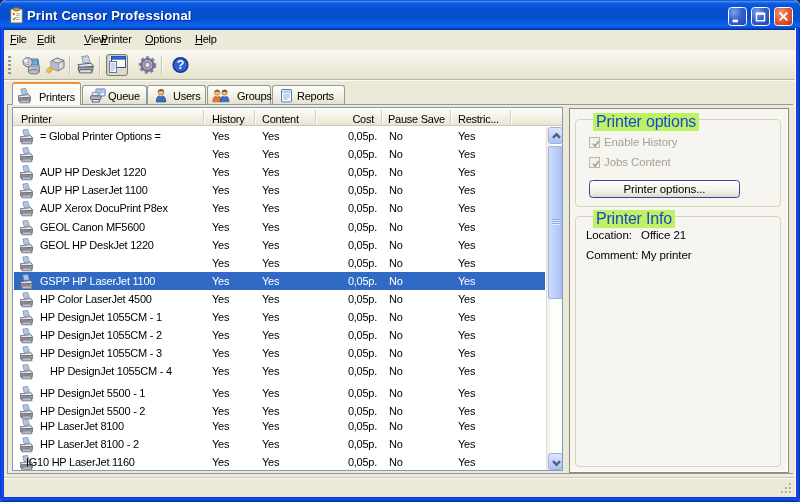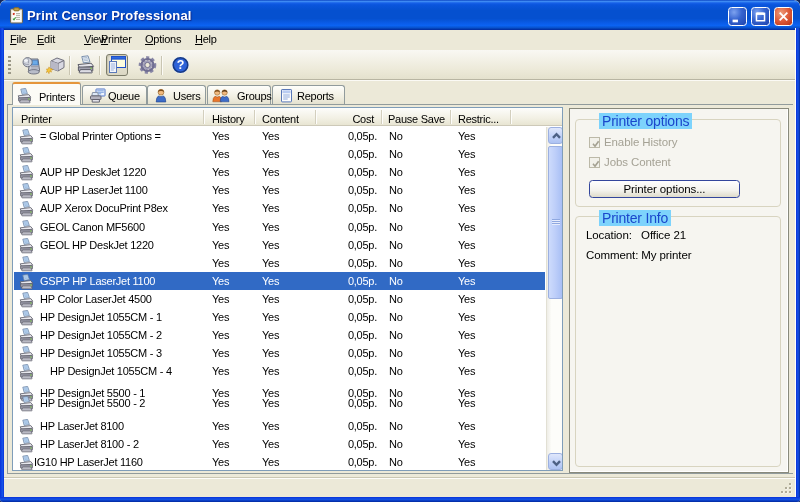--- a/index.html
+++ b/index.html
@@ -60,21 +60,21 @@
 .sbtn{position:absolute;left:1px;width:15px;height:17px;border:1px solid #9cb0e0;border-radius:3px;
  background:linear-gradient(180deg,#dfe7fb,#c2d2f8 55%,#aec3f3)}
 #sthumb{position:absolute;left:1px;top:19px;width:15px;height:153px;border:1px solid #9cb0e0;border-radius:2px;
  background:linear-gradient(90deg,#cddbfc,#bdcef9 50%,#a8bff5)}
 #sthumb:before{content:"";position:absolute;left:3px;top:72px;width:8px;height:6px;
  background:repeating-linear-gradient(180deg,#8fa8e0 0 1px,#e6ecfc 1px 2px)}
 
 #panel{position:absolute;left:561px;top:3px;width:220px;height:365px;background:#f6f5f0;
  border:1px solid #898a7c;box-shadow:inset -1px -1px 0 #ffffff}
 .gb{position:absolute;left:5px;width:206px;border:1px solid #d8d4c0;border-radius:4px}
-.gb .cap{position:absolute;left:23px;top:-7px;background:#7dd3fc;padding:0 3px;color:#1a47cc;font-size:14px;letter-spacing:-0.2px}
+.gb .cap{position:absolute;left:17px;top:-7px;background:#bef264;padding:0 3px;color:#1a47cc;font-size:16px;letter-spacing:-0.2px}
 #gb1{top:10px;height:88px}
 #gb2{top:107px;height:251px}
 .cb{position:absolute;left:13px;width:11px;height:11px;border:1px solid #bcb9a8;background:#f2f1ea}
 .cb svg{position:absolute;left:0.5px;top:0.5px}
 .cblab{position:absolute;left:28px;color:#a5a295;font-size:11.5px;letter-spacing:-0.1px}
 #pbtn{position:absolute;left:13px;top:60px;width:151px;height:18px;border:1px solid #33469c;border-radius:3.5px;
  background:linear-gradient(180deg,#fefefe,#f3f2ec 60%,#dedbca);color:#000;font-size:11.5px;letter-spacing:-0.1px;text-align:center;line-height:16px}
 .info{position:absolute;left:10px;color:#000;font-size:11.5px;letter-spacing:-0.1px}
 
 #status{position:absolute;left:4px;top:477px;width:791px;height:20px;background:#ece9d8;
@@ -492,21 +492,21 @@
 <path d="M5 13 h8.4 M4.8 14 h9" stroke="#9a9aa8" stroke-width="0.6"></path>
 <circle cx="12.9" cy="11" r="0.7" fill="#7bd13f"></circle>
 </svg>
           <span class="cell" style="left:26px">HP DesignJet 5500 - 1</span>
           <span class="cell" style="left:198px">Yes</span>
           <span class="cell" style="left:248px">Yes</span>
           <span class="cell" style="left:301px;width:62px;text-align:right">0,05p.</span>
           <span class="cell" style="left:375px">No</span>
           <span class="cell" style="left:444px">Yes</span>
         </div>
-<div class="row" style="top:286px">
+<div class="row" style="top:294px">
           <svg class="picon" width="17" height="16" viewBox="0 0 17 16">
 <path d="M4.8 1.2 L9.6 0.4 L11.4 5.6 L6.2 6.4 Z" fill="#c5dcf5" stroke="#6f87a6" stroke-width="0.8"></path>
 <path d="M5.9 2.2 l3.4-0.5 M6.3 3.4 l3.4-0.5 M6.7 4.6 l3.4-0.5" stroke="#8fb2d8" stroke-width="0.7" fill="none"></path>
 <path d="M2.2 7.8 L12.8 6.6 L14.8 9.2 L3.4 10.4 Z" fill="#e8e8ee" stroke="#5a5a66" stroke-width="0.8"></path>
 <path d="M2.6 9.8 h11.8 v2.8 a0.6 0.6 0 0 1 -0.6 0.6 H3.2 a0.6 0.6 0 0 1 -0.6 -0.6 Z" fill="#9c9caa" stroke="#5a5a66" stroke-width="0.8"></path>
 <path d="M4.4 12 l8.4 0 1.2 2.2 a0.5 0.5 0 0 1 -0.5 0.6 H4.3 a0.5 0.5 0 0 1 -0.5 -0.6 Z" fill="#dcdce4" stroke="#5a5a66" stroke-width="0.8"></path>
 <path d="M5 13 h8.4 M4.8 14 h9" stroke="#9a9aa8" stroke-width="0.6"></path>
 <circle cx="12.9" cy="11" r="0.7" fill="#7bd13f"></circle>
 </svg>
           <span class="cell" style="left:26px">HP DesignJet 5500 - 2</span>
@@ -553,21 +553,21 @@
 <div class="row" style="top:344.8px">
           <svg class="picon" width="17" height="16" viewBox="0 0 17 16">
 <path d="M4.8 1.2 L9.6 0.4 L11.4 5.6 L6.2 6.4 Z" fill="#c5dcf5" stroke="#6f87a6" stroke-width="0.8"></path>
 <path d="M5.9 2.2 l3.4-0.5 M6.3 3.4 l3.4-0.5 M6.7 4.6 l3.4-0.5" stroke="#8fb2d8" stroke-width="0.7" fill="none"></path>
 <path d="M2.2 7.8 L12.8 6.6 L14.8 9.2 L3.4 10.4 Z" fill="#e8e8ee" stroke="#5a5a66" stroke-width="0.8"></path>
 <path d="M2.6 9.8 h11.8 v2.8 a0.6 0.6 0 0 1 -0.6 0.6 H3.2 a0.6 0.6 0 0 1 -0.6 -0.6 Z" fill="#9c9caa" stroke="#5a5a66" stroke-width="0.8"></path>
 <path d="M4.4 12 l8.4 0 1.2 2.2 a0.5 0.5 0 0 1 -0.5 0.6 H4.3 a0.5 0.5 0 0 1 -0.5 -0.6 Z" fill="#dcdce4" stroke="#5a5a66" stroke-width="0.8"></path>
 <path d="M5 13 h8.4 M4.8 14 h9" stroke="#9a9aa8" stroke-width="0.6"></path>
 <circle cx="12.9" cy="11" r="0.7" fill="#7bd13f"></circle>
 </svg>
-          <span class="cell" style="left:20px">IG10 HP LaserJet 1160</span>
+          <span class="cell" style="left:12px">IG10 HP LaserJet 1160</span>
           <span class="cell" style="left:198px">Yes</span>
           <span class="cell" style="left:248px">Yes</span>
           <span class="cell" style="left:301px;width:62px;text-align:right">0,05p.</span>
           <span class="cell" style="left:375px">No</span>
           <span class="cell" style="left:444px">Yes</span>
         </div>
 <div id="vscroll">
 <div class="sbtn" style="top:0">
             <svg width="15" height="15" viewBox="0 0 15 15" style="position:absolute;left:0;top:1px">
               <path d="M4 8.8 L7.5 5.2 L11 8.8" stroke="#4d6185" stroke-width="2.4" fill="none"></path>

